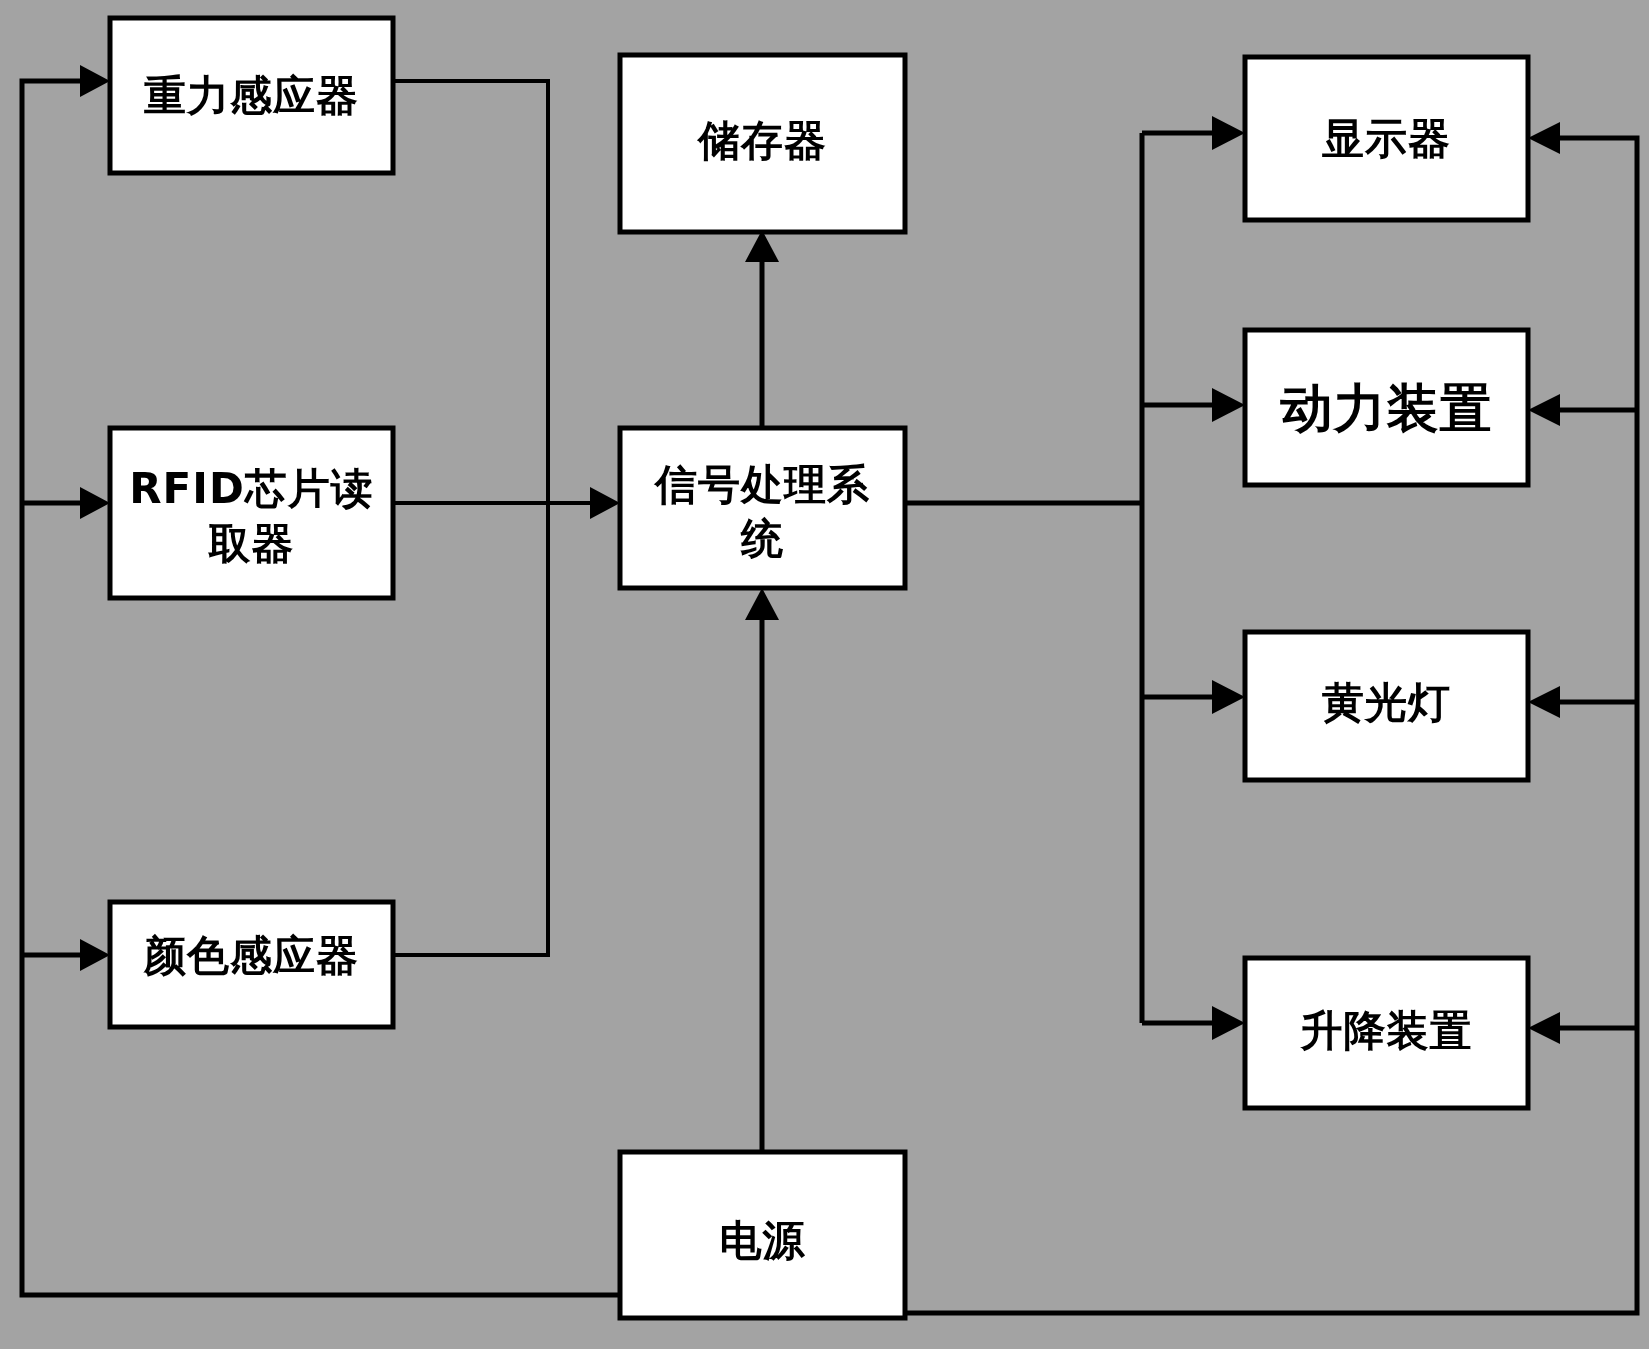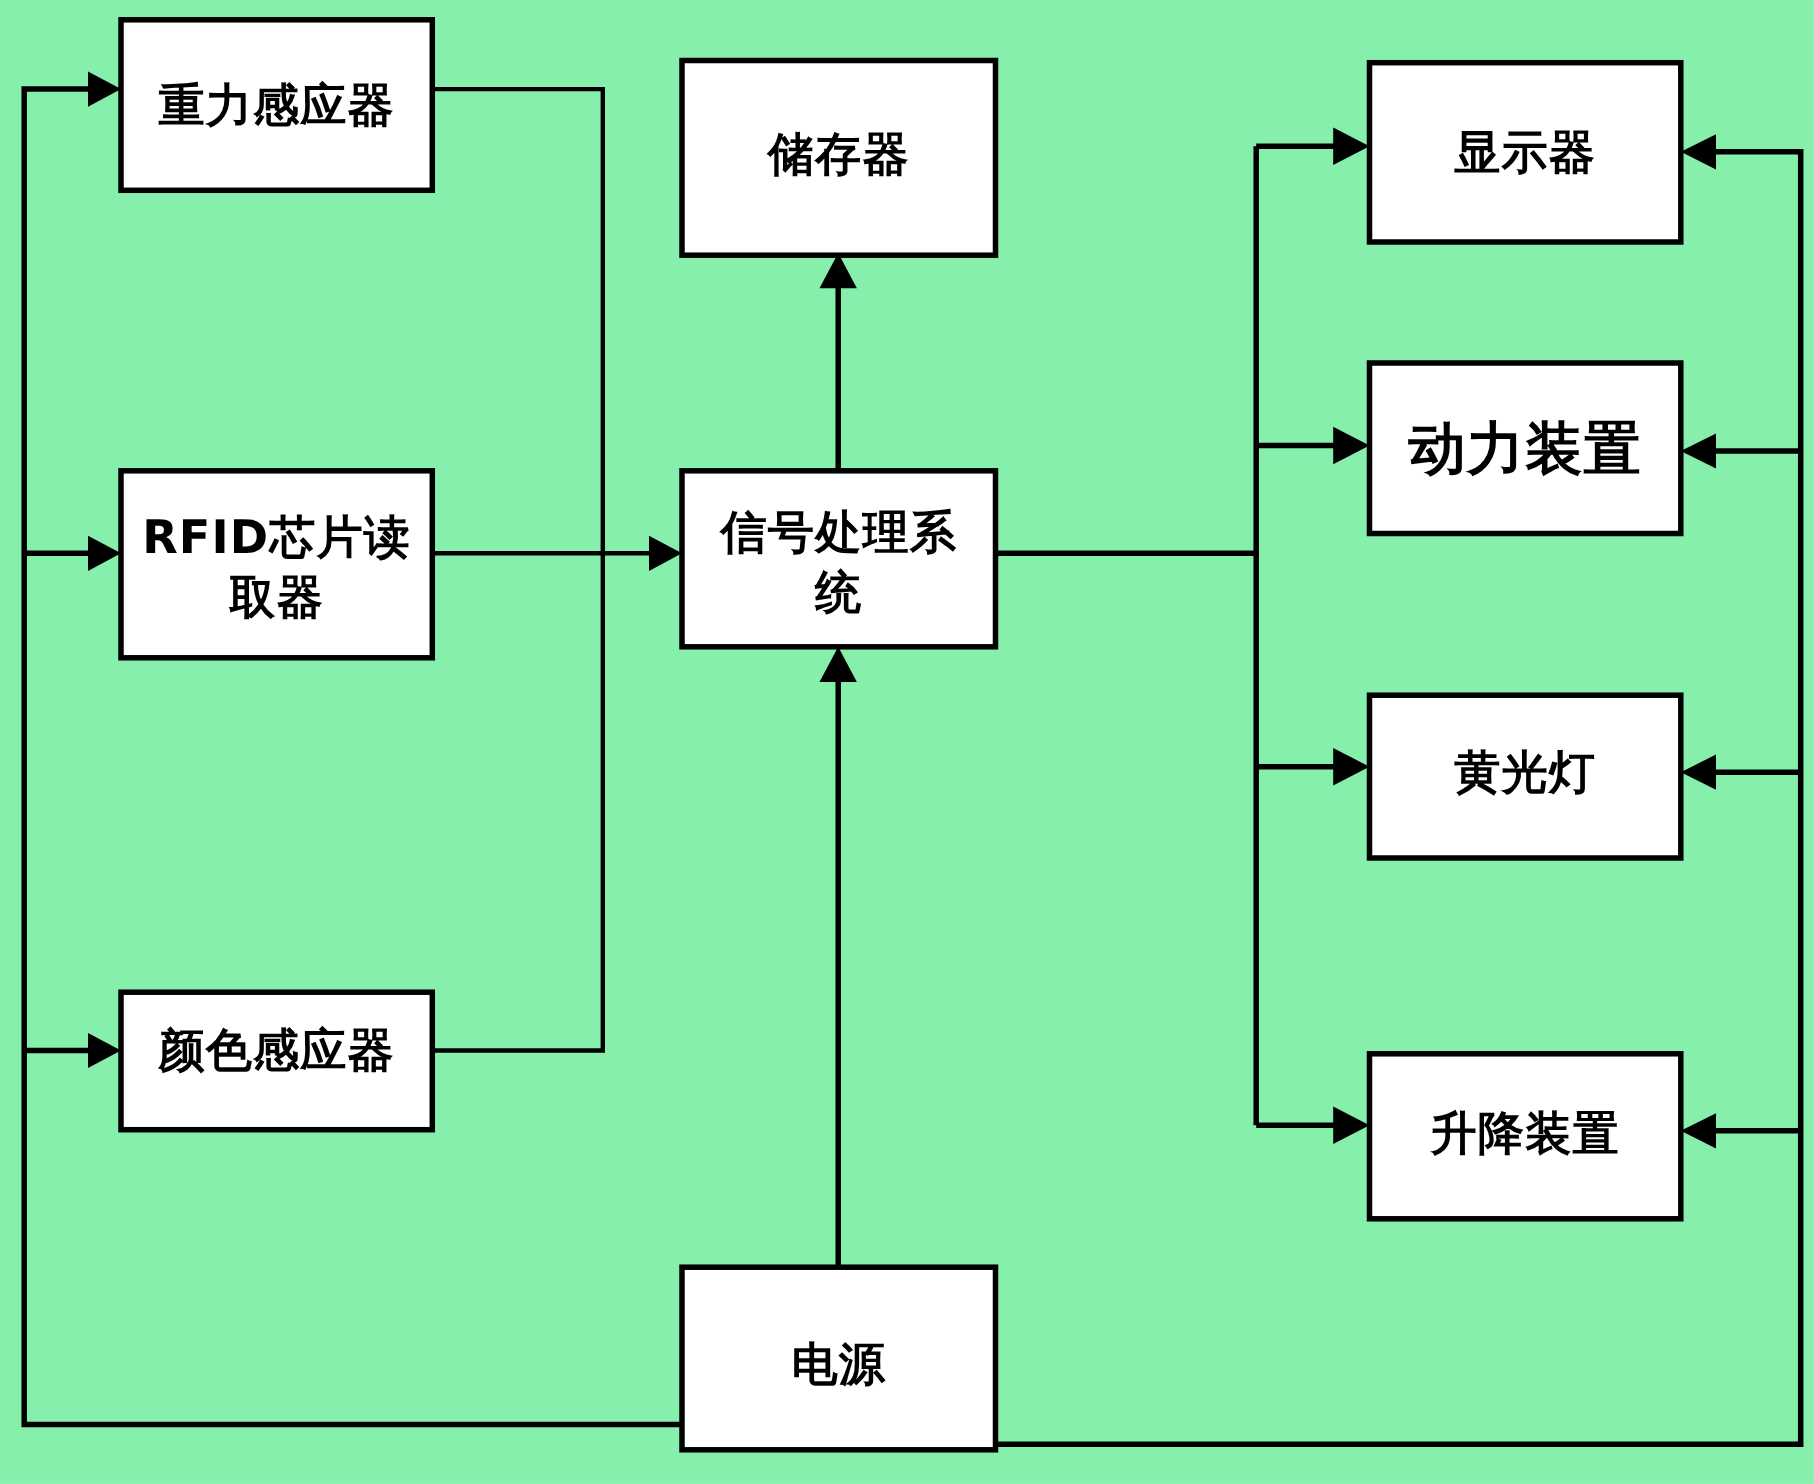--- a/index.html
+++ b/index.html
@@ -11,21 +11,21 @@
   body {
     width: 1649px;
     height: 1349px;
     overflow: hidden;
     font-family: "Liberation Sans", "DejaVu Sans", sans-serif;
   }
   #diagram-root {
     position: relative;
     width: 1649px;
     height: 1349px;
-    background: #86efac;
+    background: #a3a3a3;
   }
   svg#diagram-svg {
     position: absolute;
     top: 0;
     left: 0;
     width: 1649px;
     height: 1349px;
     display: block;
   }
   .node-rect {

